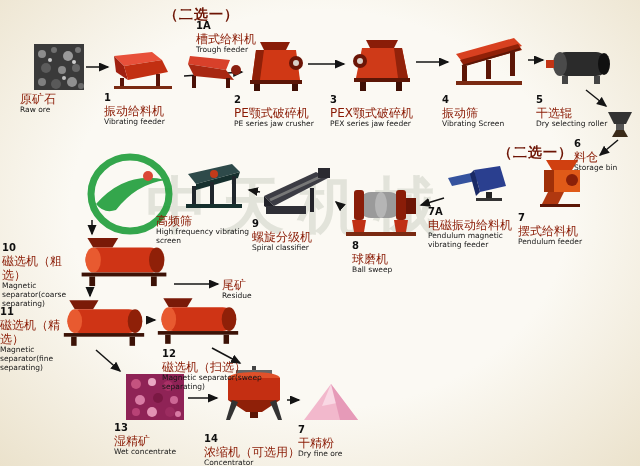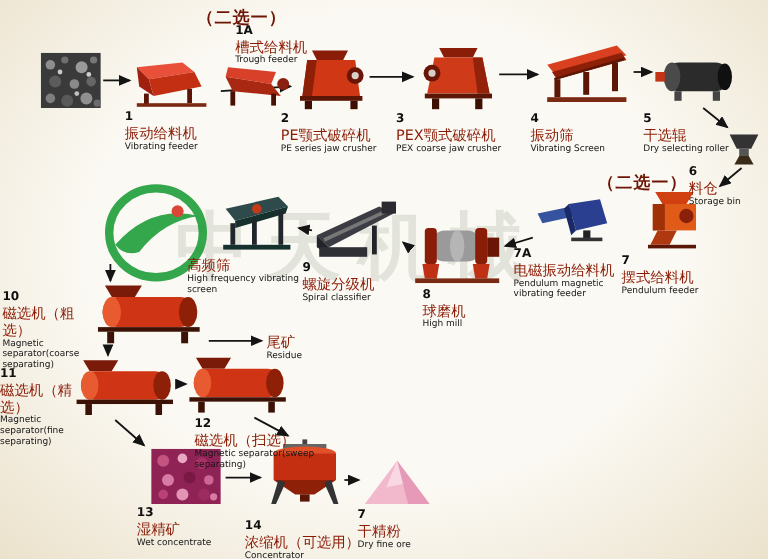--- a/index.html
+++ b/index.html
@@ -78,20 +78,25 @@
       <circle cx="42" cy="24" r="4" fill="#666"></circle>
         <circle cx="8" cy="38" r="4" fill="#7f7f7f"></circle>
       <circle cx="22" cy="40" r="5" fill="#595959"></circle>
         <circle cx="38" cy="38" r="5" fill="#909090"></circle>
       <circle cx="47" cy="42" r="3" fill="#6b6b6b"></circle>
         <circle cx="16" cy="16" r="2" fill="#c9c9c9"></circle>
       <circle cx="40" cy="18" r="2" fill="#cfcfcf"></circle>
         <circle cx="30" cy="34" r="2" fill="#c0c0c0"></circle>
     </svg>
   </div>
+  <div class="label" style="left:20px;top:92px;width:78px">
+    <div class="num"></div>
+    <div class="zh">原矿石</div>
+    <div class="en">Raw ore</div>
+  </div>
 
   <div class="icon" style="left:112px;top:50px;width:66px;height:40px">
     <svg viewBox="0 0 66 40">
       <polygon points="2,6 40,2 50,10 12,16" fill="#e8503a"></polygon>
       <polygon points="2,6 12,16 16,30 4,22" fill="#a02010"></polygon>
       <polygon points="12,16 50,10 56,22 16,30" fill="#c22f12"></polygon>
       <rect x="8" y="28" width="4" height="10" fill="#5a1408"></rect>
       <rect x="44" y="24" width="4" height="12" fill="#5a1408"></rect>
       <rect x="2" y="36" width="58" height="3" fill="#7a2a12"></rect>
     </svg>
@@ -143,21 +148,21 @@
       <circle cx="10" cy="23" r="7" fill="#6b1506"></circle>
         <circle cx="10" cy="23" r="3" fill="#d8d0c8"></circle>
       <rect x="4" y="40" width="56" height="4" fill="#5c1606"></rect>
       <rect x="10" y="44" width="6" height="9" fill="#3f0f04"></rect>
       <rect x="46" y="44" width="6" height="9" fill="#3f0f04"></rect>
     </svg>
   </div>
   <div class="label" style="left:330px;top:94px;width:104px">
     <div class="num">3</div>
     <div class="zh">PEX颚式破碎机</div>
-    <div class="en">PEX coarse jaw crusher</div>
+    <div class="en">PEX series jaw feeder</div>
   </div>
 
   <div class="icon" style="left:452px;top:36px;width:74px;height:52px">
     <svg viewBox="0 0 74 52">
       <polygon points="4,18 62,2 70,10 12,28" fill="#d84020"></polygon>
       <polygon points="8,24 66,8 70,14 12,30" fill="#8f2008"></polygon>
       <line x1="10" y1="30" x2="68" y2="13" stroke="#5c1606" stroke-width="2"></line>
       <rect x="10" y="30" width="5" height="15" fill="#5c1606"></rect>
       <rect x="58" y="16" width="5" height="24" fill="#5c1606"></rect>
       <rect x="34" y="24" width="5" height="19" fill="#5c1606"></rect>
@@ -238,21 +243,21 @@
       <ellipse cx="37" cy="25" rx="6" ry="13" fill="#b5b5b5"></ellipse>
       <rect x="62" y="18" width="10" height="16" fill="#6b1506"></rect>
       <polygon points="8,40 22,40 20,52 10,52" fill="#c03015"></polygon>
       <polygon points="50,40 64,40 62,52 52,52" fill="#c03015"></polygon>
       <rect x="2" y="52" width="70" height="4" fill="#7a2a12"></rect>
     </svg>
   </div>
   <div class="label" style="left:352px;top:240px;width:60px">
     <div class="num">8</div>
     <div class="zh">球磨机</div>
-    <div class="en">High mill</div>
+    <div class="en">Ball sweep</div>
   </div>
 
   <div class="icon" style="left:262px;top:166px;width:72px;height:50px">
     <svg viewBox="0 0 72 50">
       <polygon points="2,30 54,6 66,12 12,40" fill="#3c3c44"></polygon>
       <polygon points="2,30 12,40 12,46 2,40" fill="#23232a"></polygon>
       <line x1="8" y1="34" x2="60" y2="10" stroke="#777" stroke-width="3"></line>
       <rect x="56" y="2" width="12" height="10" fill="#2a2a30"></rect>
       <rect x="4" y="40" width="40" height="8" fill="#2f2f36"></rect>
       <rect x="48" y="22" width="4" height="24" fill="#23232a"></rect>

